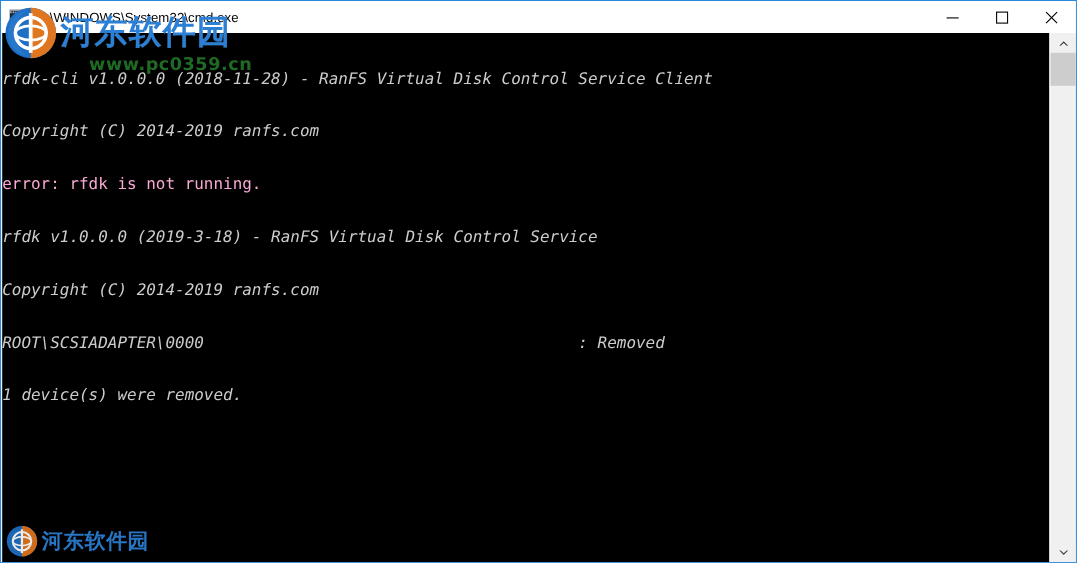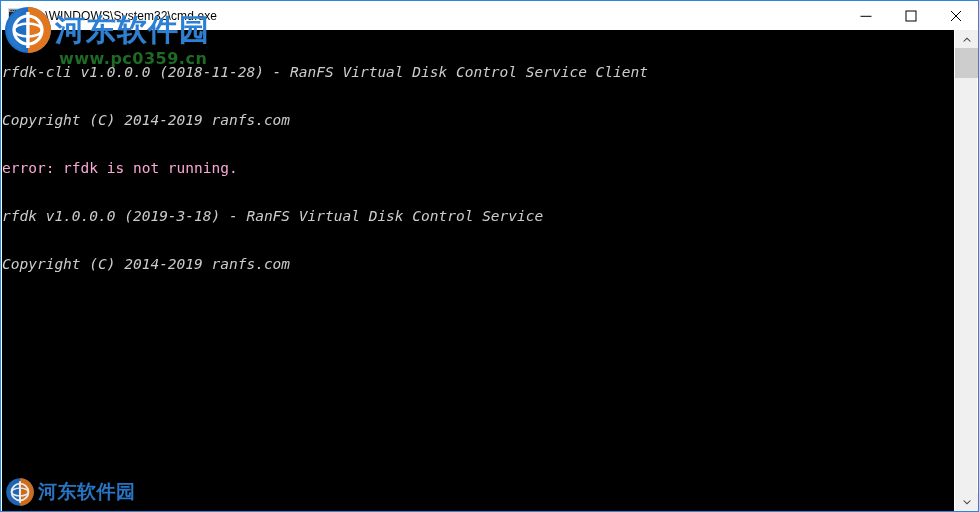--- a/index.html
+++ b/index.html
@@ -158,21 +158,21 @@
     font-size: 30px;
     font-weight: bold;
     color: #2b7fd4;
     letter-spacing: 1px;
     line-height: 34px;
     margin-left: 2px;
     text-shadow: 0 0 1px rgba(255,255,255,0.25);
   }
   #watermark-url {
     position: absolute;
-    left: 58px;
+    left: 80px;
     top: 48px;
     font-family: "DejaVu Sans", sans-serif;
     font-size: 16px;
     font-weight: bold;
     color: #1f6b24;
     letter-spacing: 0.5px;
     z-index: 41;
     pointer-events: none;
   }
   #watermark-bottom {
@@ -241,20 +241,22 @@
     </div>
   </div>
 
   <div id="console-area">
     <div id="console-text">
       <span class="cline c-white">rfdk-cli v1.0.0.0 (2018-11-28) - RanFS Virtual Disk Control Service Client</span>
       <span class="cline c-white">Copyright (C) 2014-2019 ranfs.com</span>
       <span class="cline c-red">error: rfdk is not running.</span>
       <span class="cline c-white">rfdk v1.0.0.0 (2019-3-18) - RanFS Virtual Disk Control Service</span>
       <span class="cline c-white">Copyright (C) 2014-2019 ranfs.com</span>
+      <span class="cline c-white">ROOT\SCSIADAPTER\0000                                       : Removed</span>
+      <span class="cline c-white">1 device(s) were removed.</span>
     </div>
   </div>
 
   <div id="scrollbar">
     <div class="sb-arrow" id="sb-up">
       <svg width="10" height="7" viewBox="0 0 10 7">
         <path d="M1 5.6 L5 1.4 L9 5.6 L7.7 5.6 L5 3.0 L2.3 5.6 Z" fill="#404040"></path>
       </svg>
     </div>
     <div id="sb-thumb"></div>

